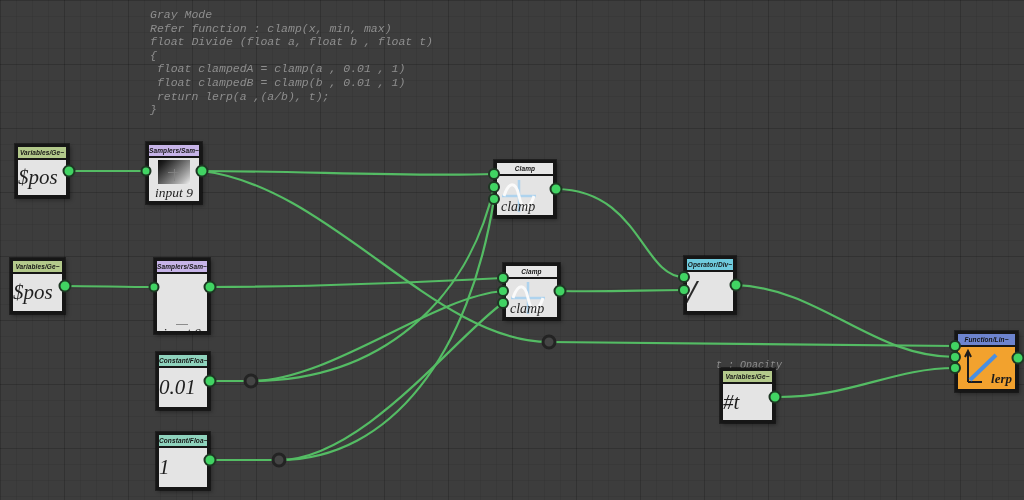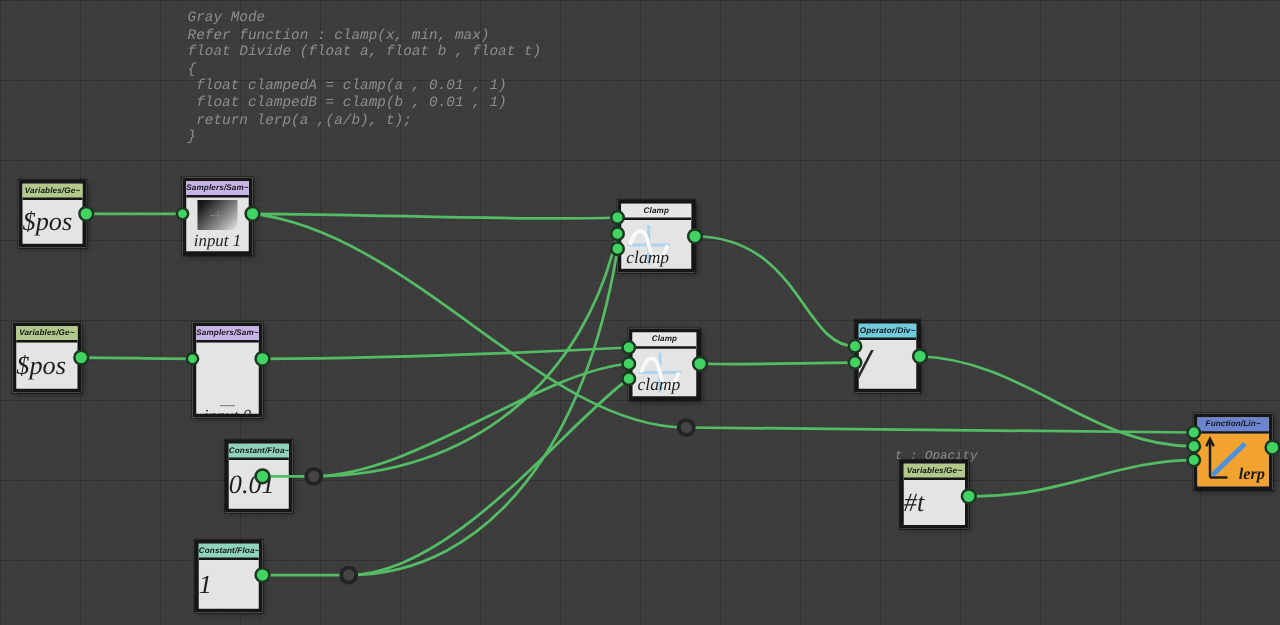--- a/index.html
+++ b/index.html
@@ -89,21 +89,21 @@
     <div class="hdr hdr-var">Variables/Ge~</div>
     <div class="body">
         <span class="lbl lbl-big">$pos</span>
       </div>
   </div>
 
   <div class="node" style="left:146px;top:142px;width:56px;height:62px;">
     <div class="hdr hdr-sam">Samplers/Sam~</div>
     <div class="body sam-body">
       <div class="thumb"></div>
-      <span class="lbl sam-label">input 1</span>
+      <span class="lbl sam-label">input 9</span>
     </div>
   </div>
 
   <div class="node" style="left:10px;top:258px;width:55px;height:56px;">
     <div class="hdr hdr-var">Variables/Ge~</div>
     <div class="body">
         <span class="lbl lbl-big">$pos</span>
       </div>
   </div>
 
@@ -132,21 +132,21 @@
     <div class="body">
       <svg width="44" height="36" viewBox="0 0 44 36">
         <line x1="22" y1="2" x2="22" y2="34" stroke="var(--c-icon-blue,#aed3ee)" stroke-width="2.5"></line>
         <line x1="5" y1="18" x2="39" y2="18" stroke="var(--c-icon-blue,#aed3ee)" stroke-width="2.5"></line>
         <path d="M7,18 C12,3 19,3 22,18 C25,33 32,33 37,18" fill="none" stroke="#fafafa" stroke-width="3"></path>
       </svg>
       <span class="lbl clamp-label">clamp</span>
     </div>
   </div>
 
-  <div class="node" style="left:156px;top:352px;width:54px;height:58px;margin-left:24px;">
+  <div class="node" style="left:156px;top:352px;width:54px;height:58px;">
     <div class="hdr hdr-const">Constant/Floa~</div>
     <div class="body">
         <span class="lbl lbl-big">0.01</span>
       </div>
   </div>
 
   <div class="node" style="left:156px;top:432px;width:54px;height:58px;">
     <div class="hdr hdr-const">Constant/Floa~</div>
     <div class="body">
         <span class="lbl lbl-big">1</span>

